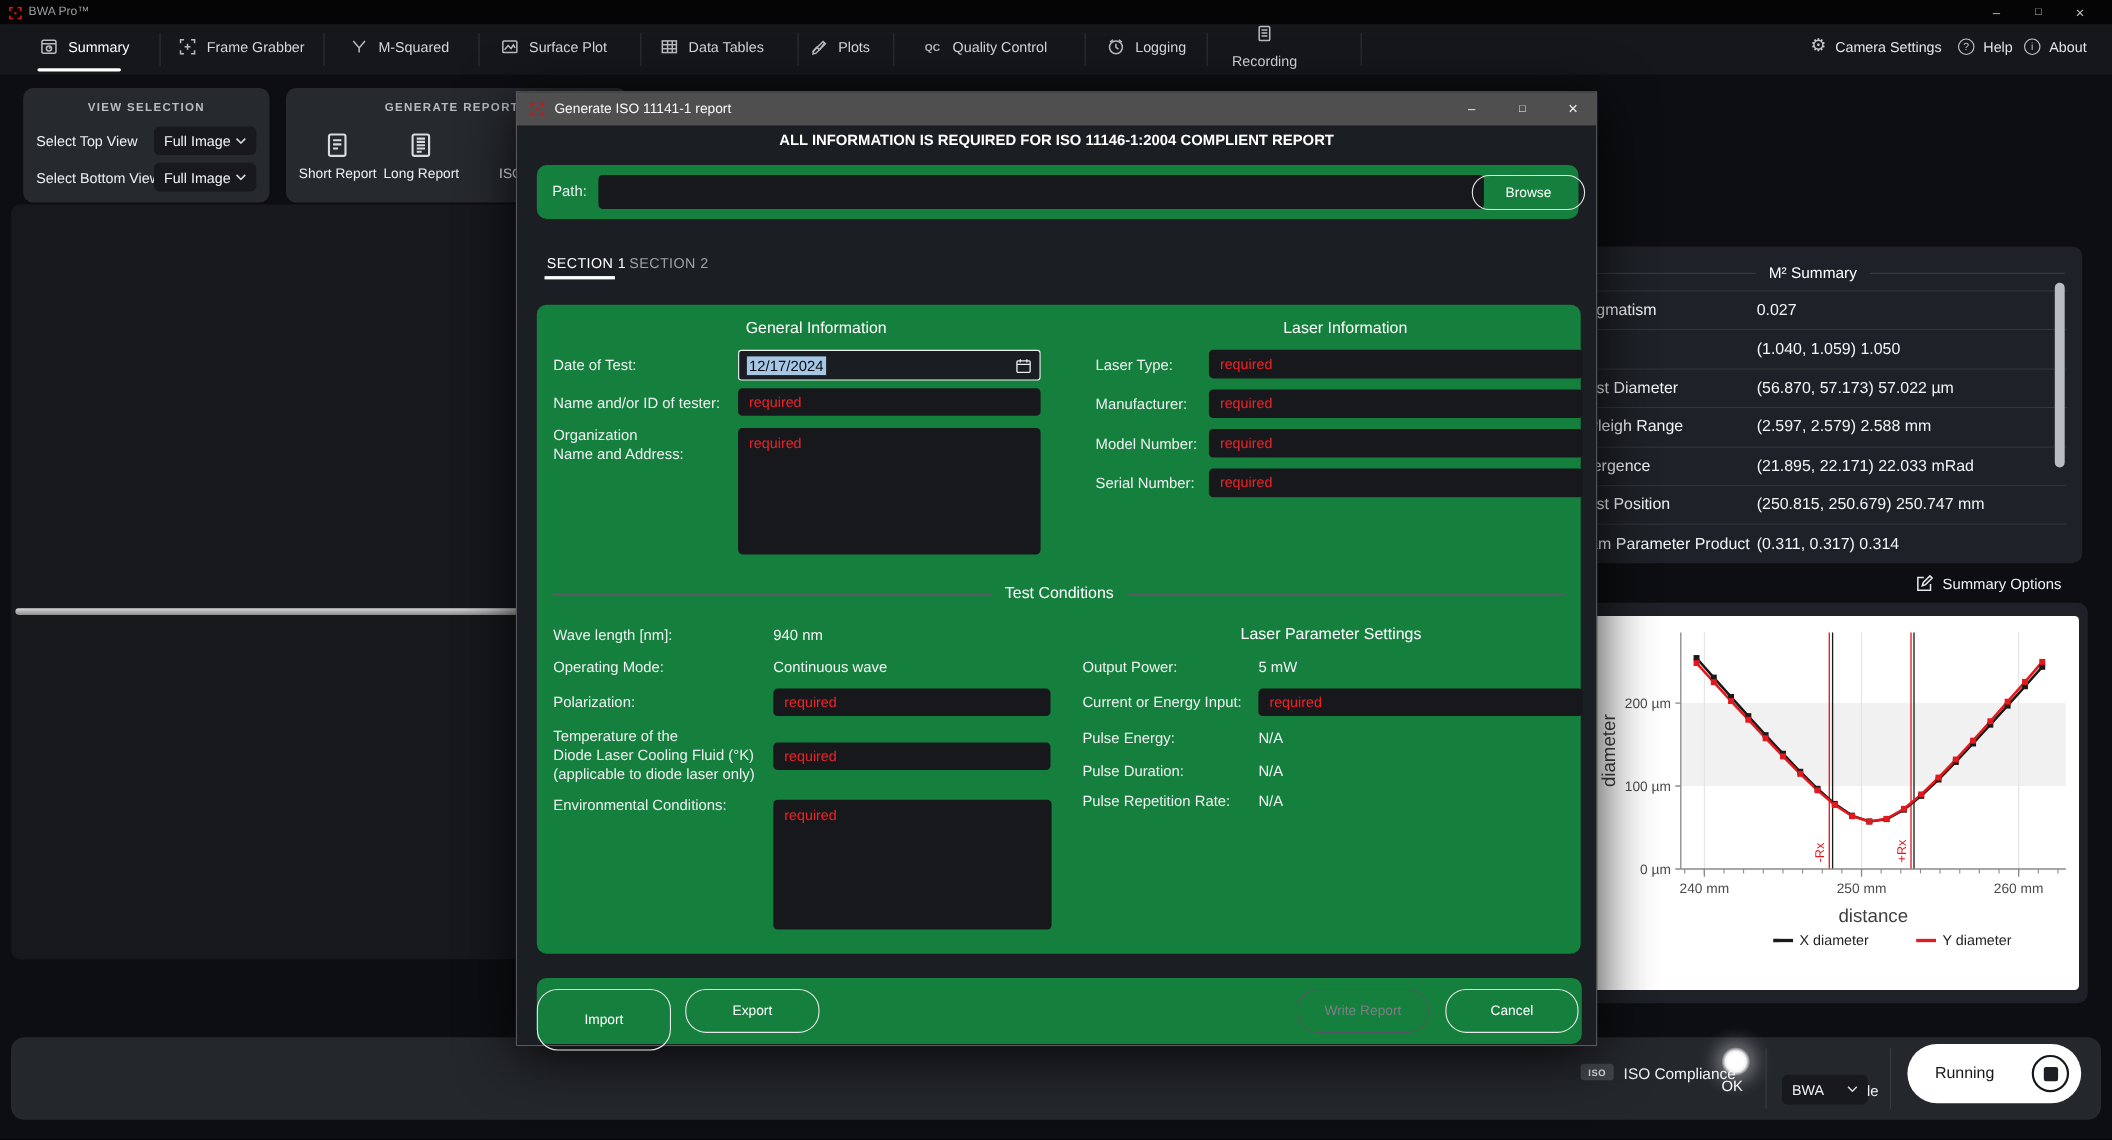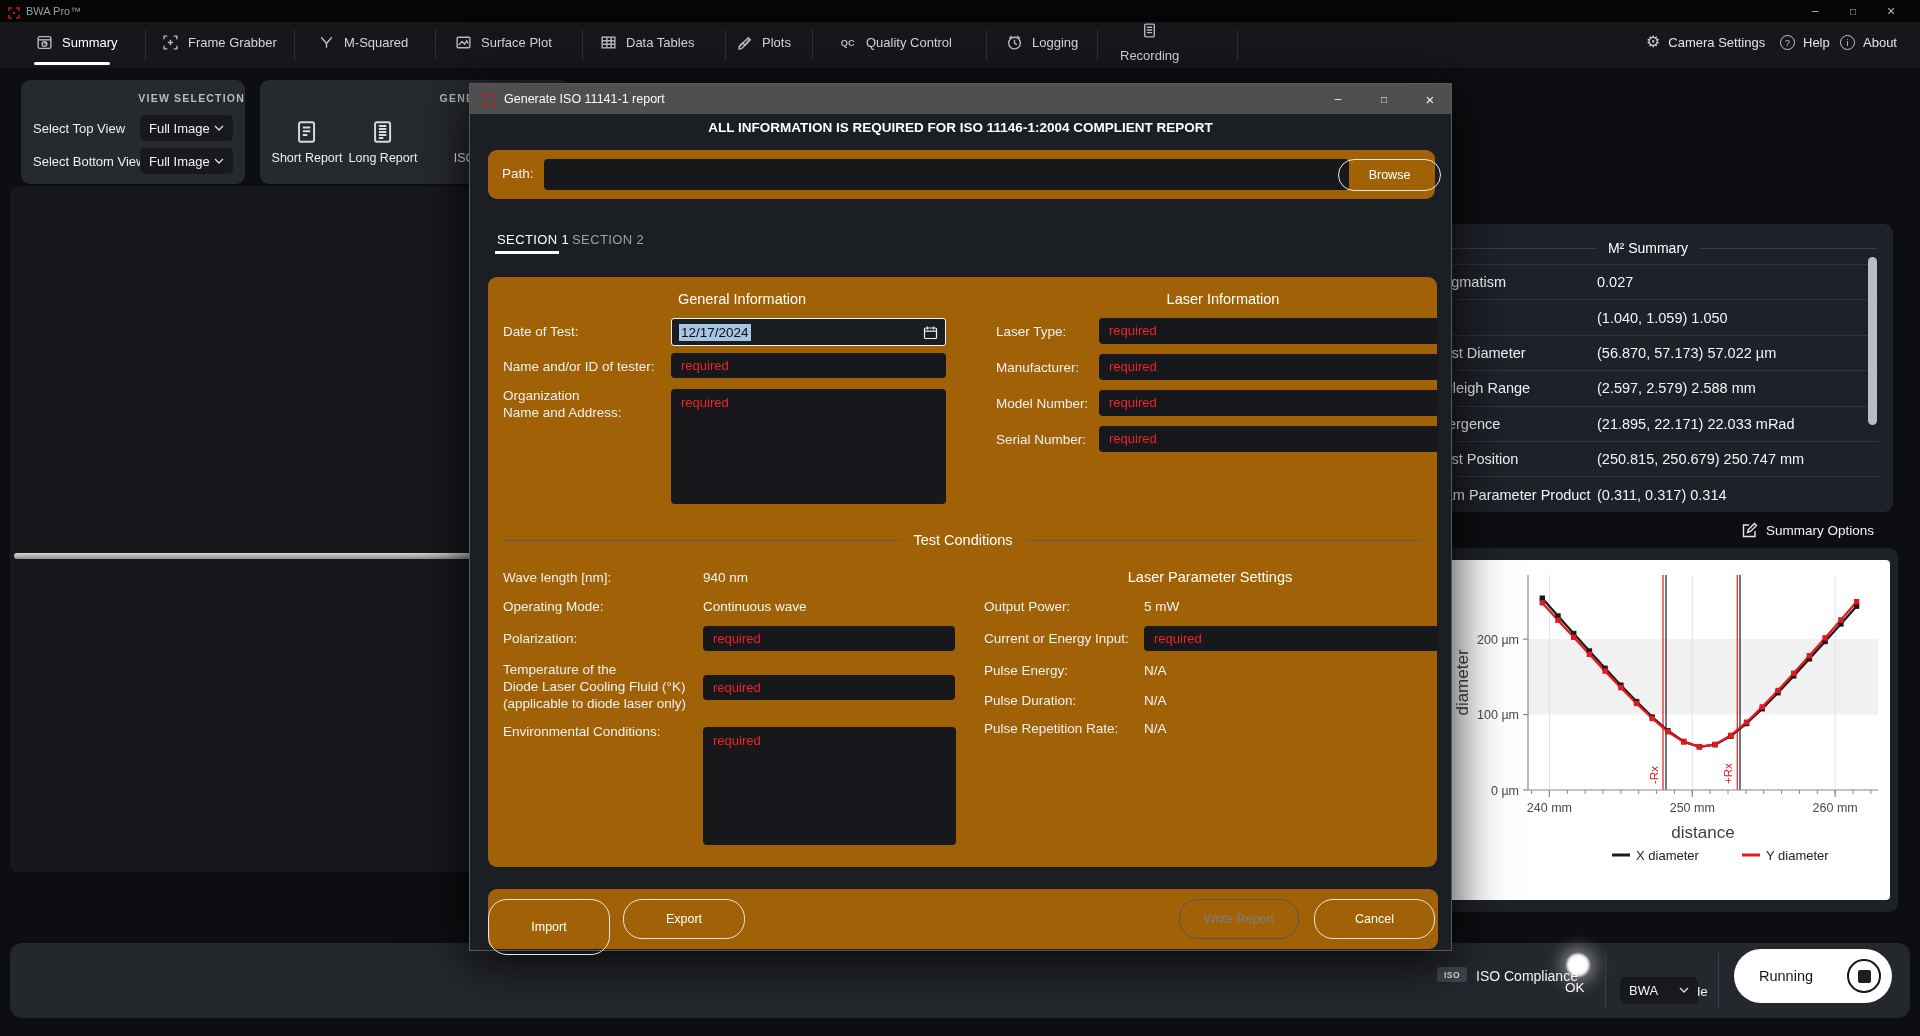--- a/index.html
+++ b/index.html
@@ -20,21 +20,21 @@
   .nav-div{position:absolute;top:8px;height:30px;width:1px;background:#2c3036;}
   .nav-underline{position:absolute;top:40px;height:3px;background:#ffffff;border-radius:2px;}
   .nav-ic{width:17px;height:17px;display:inline-flex;color:#b8bbc0;}
   .nav-ic svg{width:17px;height:17px;}
   .nav-right{position:absolute;top:0;height:40px;display:flex;align-items:center;gap:8px;
              font-size:13px;color:#e2e4e7;white-space:nowrap;}
   .circ-ic{width:15px;height:15px;border:1.4px solid #c2c5c9;border-radius:50%;display:flex;
            align-items:center;justify-content:center;font-size:9.5px;color:#c2c5c9;box-sizing:border-box;}
   
   .card{position:absolute;background:#26292e;border-radius:9px;}
-  .card-title{font-size:10.5px;letter-spacing:1.2px;color:#b9bcc0;text-align:right;
+  .card-title{font-size:10.5px;letter-spacing:1.2px;color:#b9bcc0;text-align:center;
               padding-top:12px;font-weight:bold;}
   .vs-row-label{position:absolute;font-size:13px;color:#eef0f2;}
   .mini-select{position:absolute;background:#17191d;border-radius:5px;display:flex;align-items:center;
                justify-content:space-between;padding:0 9px;font-size:13px;color:#f2f4f6;box-sizing:border-box;}
   .chev{width:10px;height:7px;display:inline-flex;}
   .gr-item{position:absolute;display:flex;flex-direction:column;align-items:center;gap:5px;
            color:#eceef0;font-size:12.5px;white-space:nowrap;}
   .gr-item svg{width:24px;height:28px;color:#d8dadd;}
   
   .image-panel{position:absolute;left:10px;top:186px;width:1424px;height:686px;background:#16181c;border-radius:8px;}
@@ -70,21 +70,21 @@
            box-sizing:border-box;display:flex;align-items:center;justify-content:center;}
   .stop-ic .sq{width:13px;height:13px;background:#1c1f24;border-radius:2px;}
   
   #dialog{position:absolute;left:469px;top:83px;width:983px;height:868px;background:#1b1e22;
           border:1px solid #56585c;box-sizing:border-box;box-shadow:0 10px 50px rgba(0,0,0,.85);z-index:50;}
   .dlg-titlebar{position:absolute;left:0;top:0;width:100%;height:30px;background:#4f4f4f;display:flex;
                 align-items:center;gap:9px;padding-left:12px;box-sizing:border-box;font-size:12.5px;color:#fafafa;}
   .dlg-btn{position:absolute;top:0;height:30px;width:44px;display:flex;align-items:center;justify-content:center;
            color:#f2f2f2;font-size:12px;}
   .dlg-header{position:absolute;left:0;top:36px;width:100%;text-align:center;font-size:13.5px;font-weight:bold;color:#ffffff;}
-  .dcard{position:absolute;background:#a16207;border-radius:9px;}
+  .dcard{position:absolute;background:#15803d;border-radius:9px;}
   .lbl{position:absolute;font-size:13.5px;color:#eef0f2;line-height:18px;white-space:nowrap;}
   .val{position:absolute;font-size:13.5px;color:#f2f4f6;line-height:18px;white-space:nowrap;}
   .req{position:absolute;background:#16181c;border-radius:4px;color:#f02329;font-size:13px;
        line-height:25px;padding-left:10px;box-sizing:border-box;overflow:hidden;}
   .darkinput{position:absolute;background:#16181c;border-radius:4px;}
   .sec-title{position:absolute;font-size:14.5px;color:#ffffff;white-space:nowrap;transform:translateX(-50%);}
   .hdiv{position:absolute;display:flex;align-items:center;gap:12px;color:#ffffff;font-size:14.5px;}
   .hdiv:before,.hdiv:after{content:"";flex:1;height:1px;background:#5a5d62;}
   .pill{position:absolute;border:1px solid #e8e8e8;border-radius:19px;background:transparent;color:#ffffff;
         font-size:12.5px;display:flex;align-items:center;justify-content:center;font-family:inherit;}

